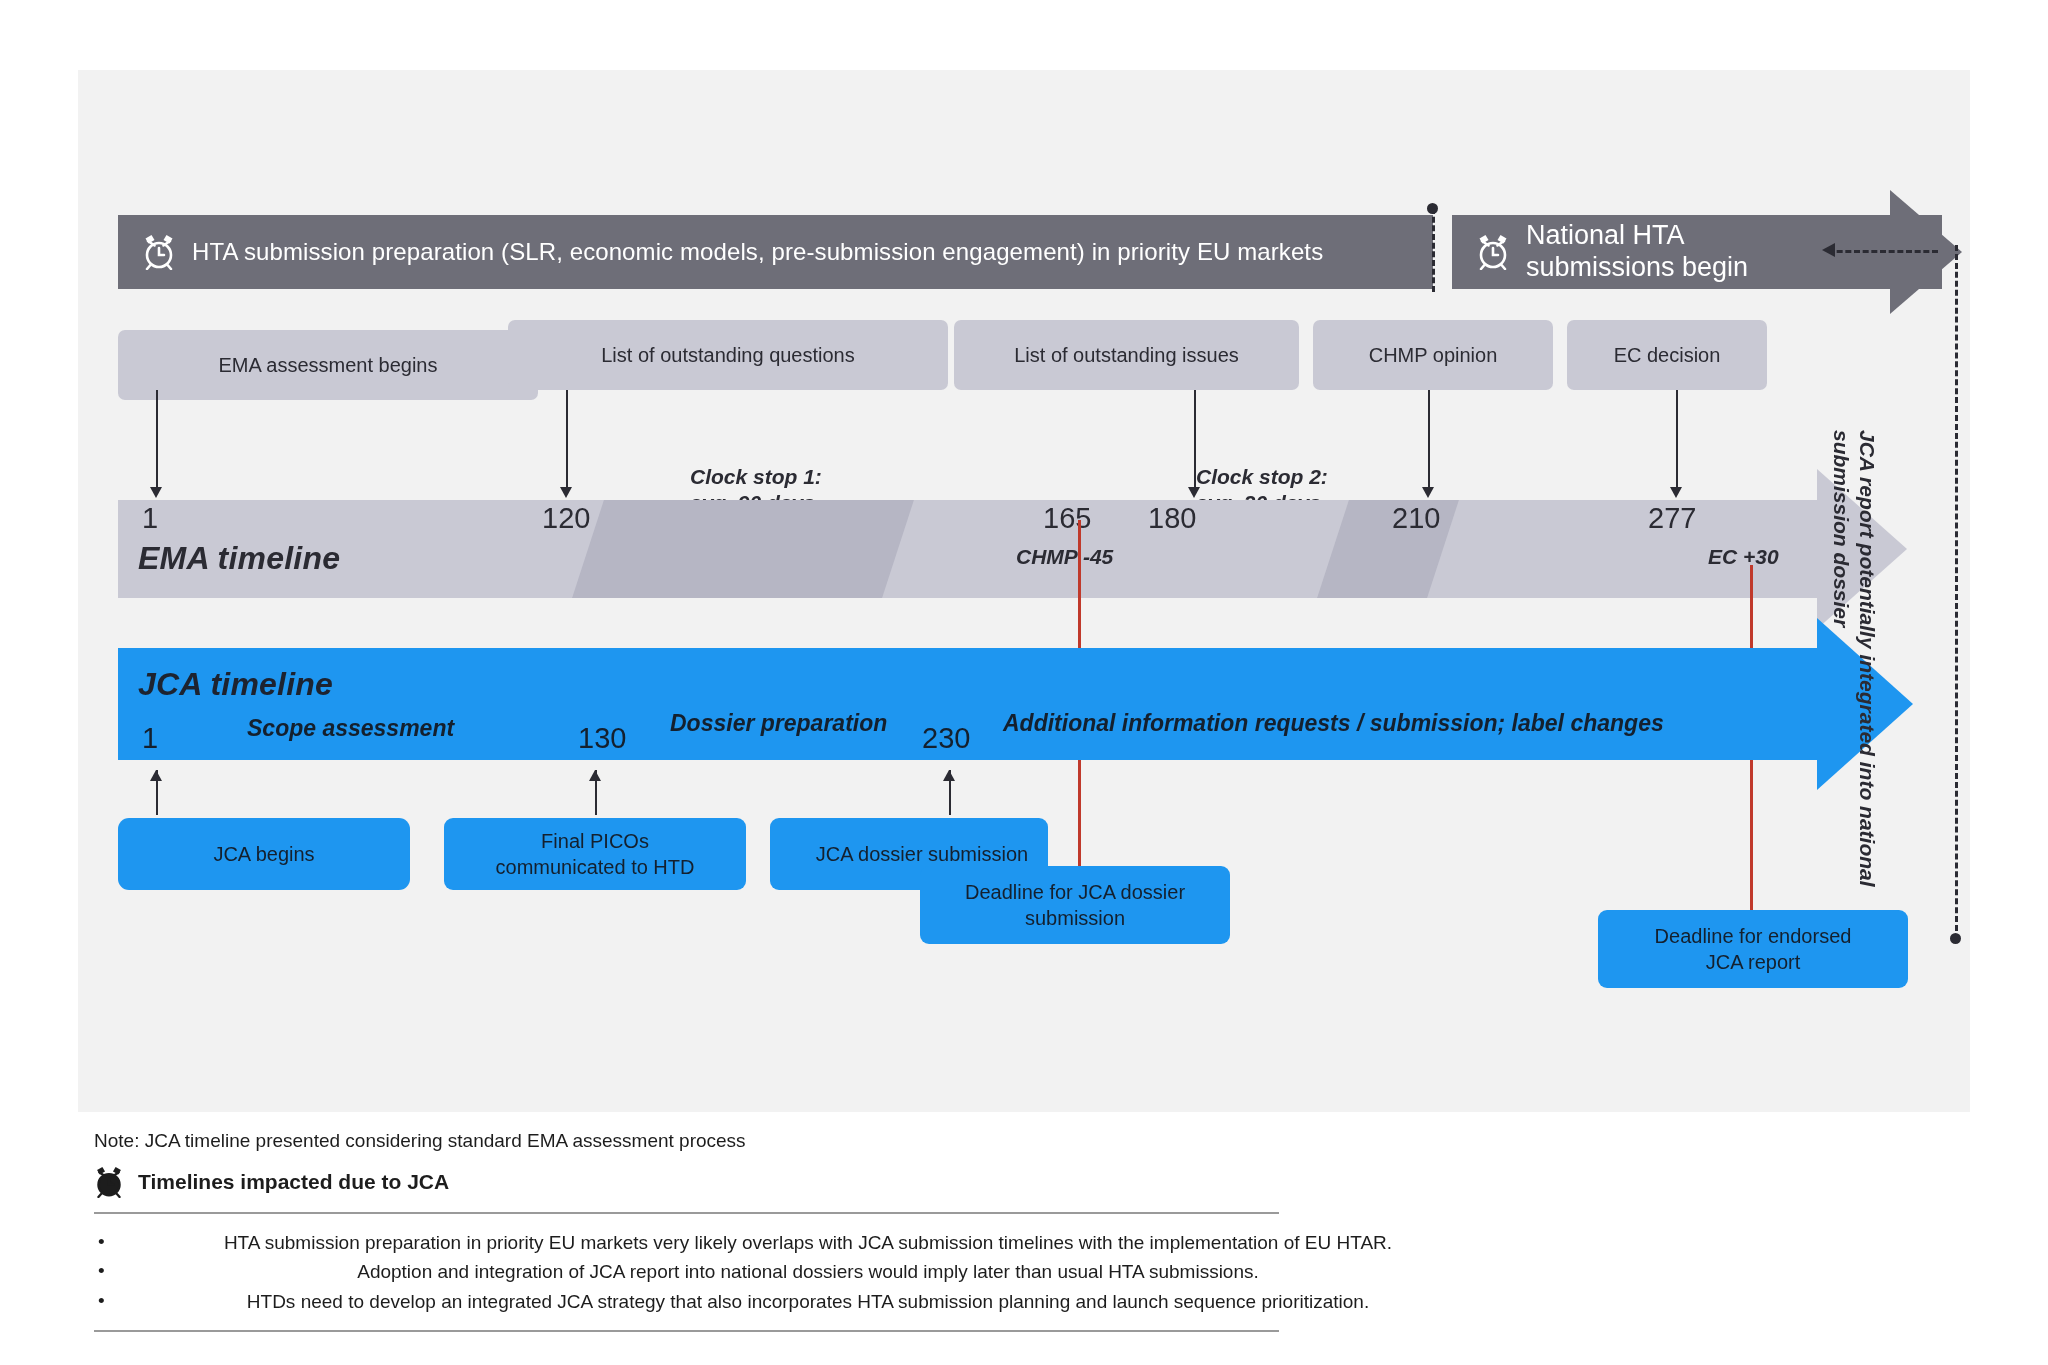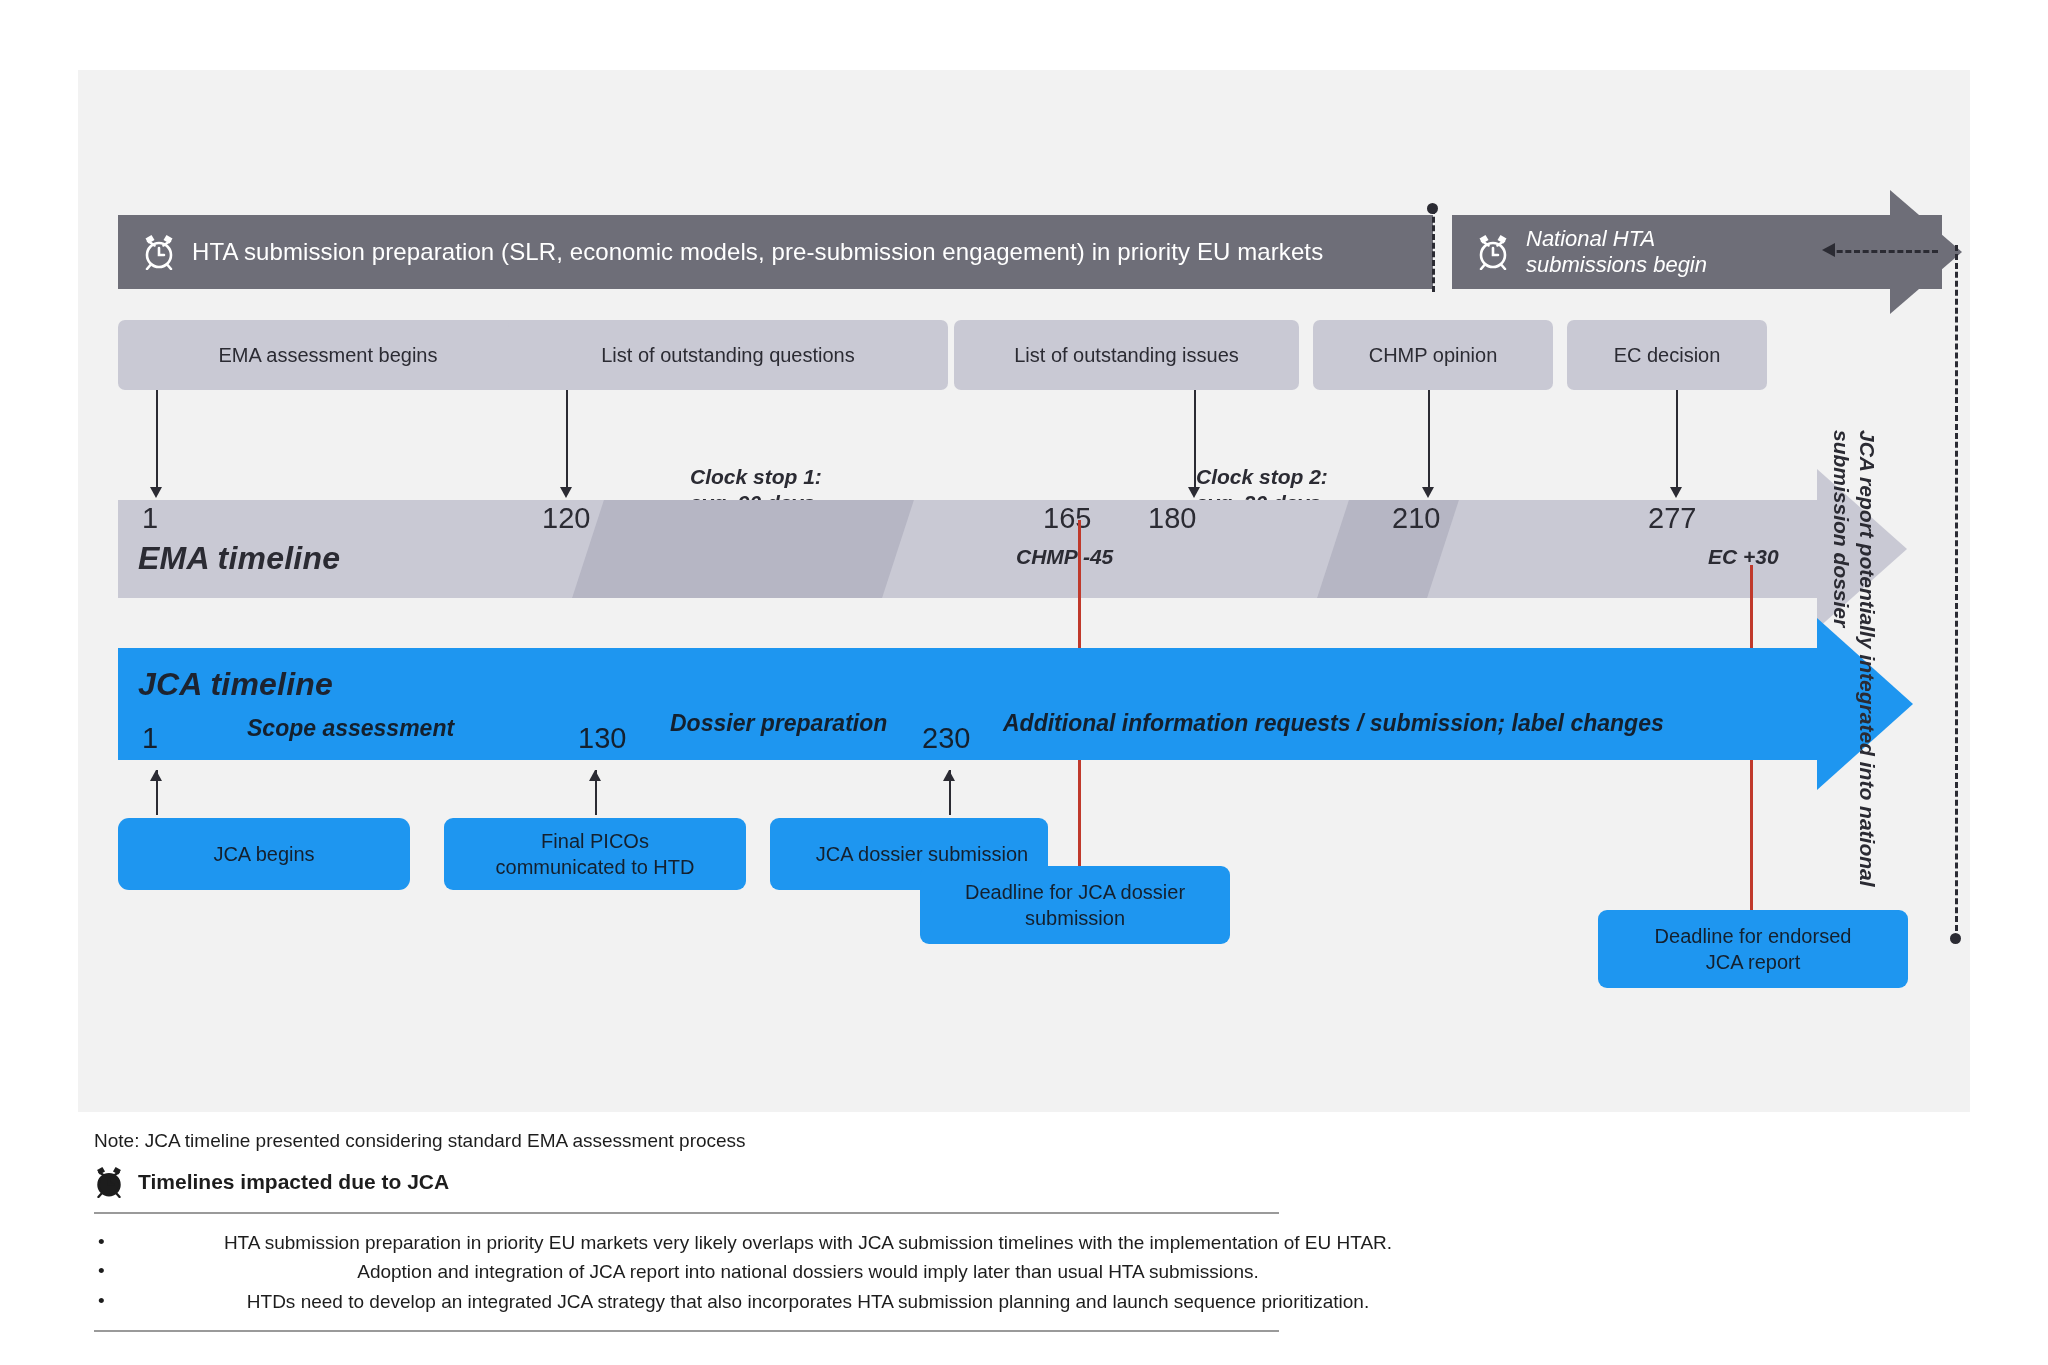--- a/index.html
+++ b/index.html
@@ -54,23 +54,22 @@
     white-space: nowrap;
   }
   .natl-bar {
     left: 1452px;
     top: 215px;
     width: 490px;
     height: 74px;
     padding-left: 24px;
   }
   .natl-bar .bar-text {
-    font-size: 22px;
+    font-size: 27px;
     line-height: 1.18;
-    font-style: italic;
   }
   
   .natl-arrow-head {
     position: absolute;
     left: 1890px;
     top: 190px;
     width: 0; height: 0;
     border-top: 62px solid transparent;
     border-bottom: 62px solid transparent;
     border-left: 72px solid #6e6e78;
@@ -408,21 +407,21 @@
       </svg>
     </span>
     <span class="bar-text">
       <span>National HTA</span><br>
       <span>submissions begin</span>
     </span>
   </div>
   <div class="hdash"></div>
   <div class="hdash-head"></div>
 
-  <div class="ms-box" style="left:118px;  top:320px; width:420px;justify-content:center;">
+  <div class="ms-box" style="left:118px;  top:330px; width:420px;justify-content:center;">
     <span>EMA assessment begins</span>
   </div>
   <div class="ms-box" style="left:508px;  top:320px; width:440px;">
     <span>List of outstanding questions</span>
   </div>
   <div class="ms-box" style="left:954px;  top:320px; width:345px;">
     <span>List of outstanding issues</span>
   </div>
   <div class="ms-box" style="left:1313px; top:320px; width:240px;">
     <span>CHMP opinion</span>

